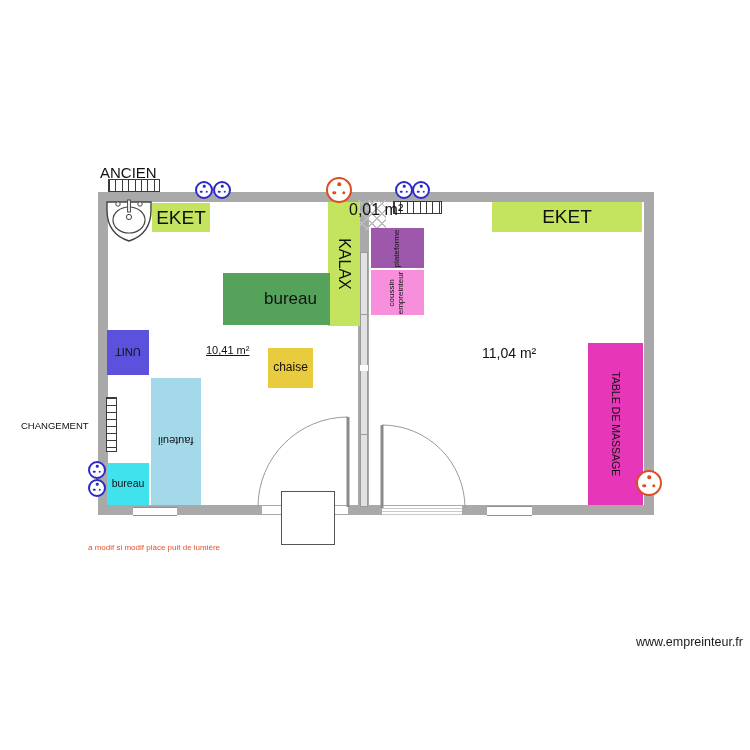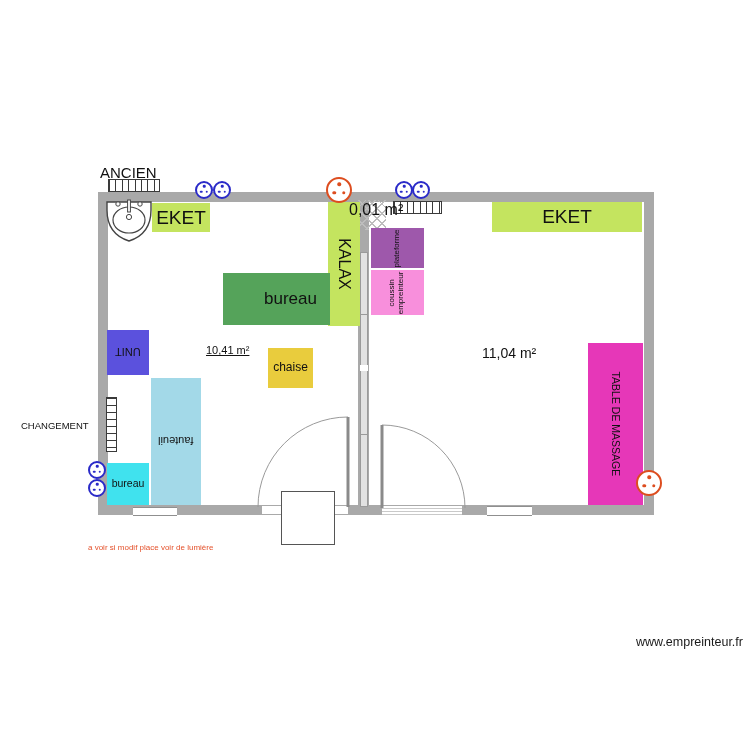--- a/index.html
+++ b/index.html
@@ -83,21 +83,21 @@
     <circle cx="25" cy="21" r="2.6" fill="#ffffff" stroke="#444" stroke-width="1"></circle>
     <circle cx="14" cy="8" r="2.2" fill="#ffffff" stroke="#444" stroke-width="1"></circle>
     <circle cx="36" cy="8" r="2.2" fill="#ffffff" stroke="#444" stroke-width="1"></circle>
   </svg>
 
   <div class="lbl" id="ancien-label">ANCIEN</div>
   <div class="lbl" id="changement-label">CHANGEMENT</div>
   <div class="lbl" id="room-left-area">10,41 m²</div>
   <div class="lbl" id="room-right-area">11,04 m²</div>
   <div class="lbl" id="room-tiny-area">0,01 m²</div>
-  <div class="lbl" id="note-label">a voir si modif place voir de lumière</div>
+  <div class="lbl" id="note-label">a modif si modif place puit de lumière</div>
   <div class="lbl" id="watermark">www.empreinteur.fr</div>
 
 <div class="opening window" style="left: 133px; top: 507px; width: 44px; height: 7px;"></div>
     <div class="opening " style="left: 262px; top: 506px; width: 86px; height: 8px;"></div>
     <div class="opening door-threshold" style="left: 382px; top: 506px; width: 80px; height: 9px;"></div>
     <div class="opening window" style="left: 487px; top: 506px; width: 45px; height: 8px;"></div>
     <div class="furn" style="left: 152px; top: 203px; width: 58px; height: 29px; background: rgb(196, 228, 95);">
       <span style="font-size: 19px;">EKET</span>
     </div>
     <div class="furn" style="left: 492px; top: 202px; width: 150px; height: 30px; background: rgb(196, 228, 95);">

